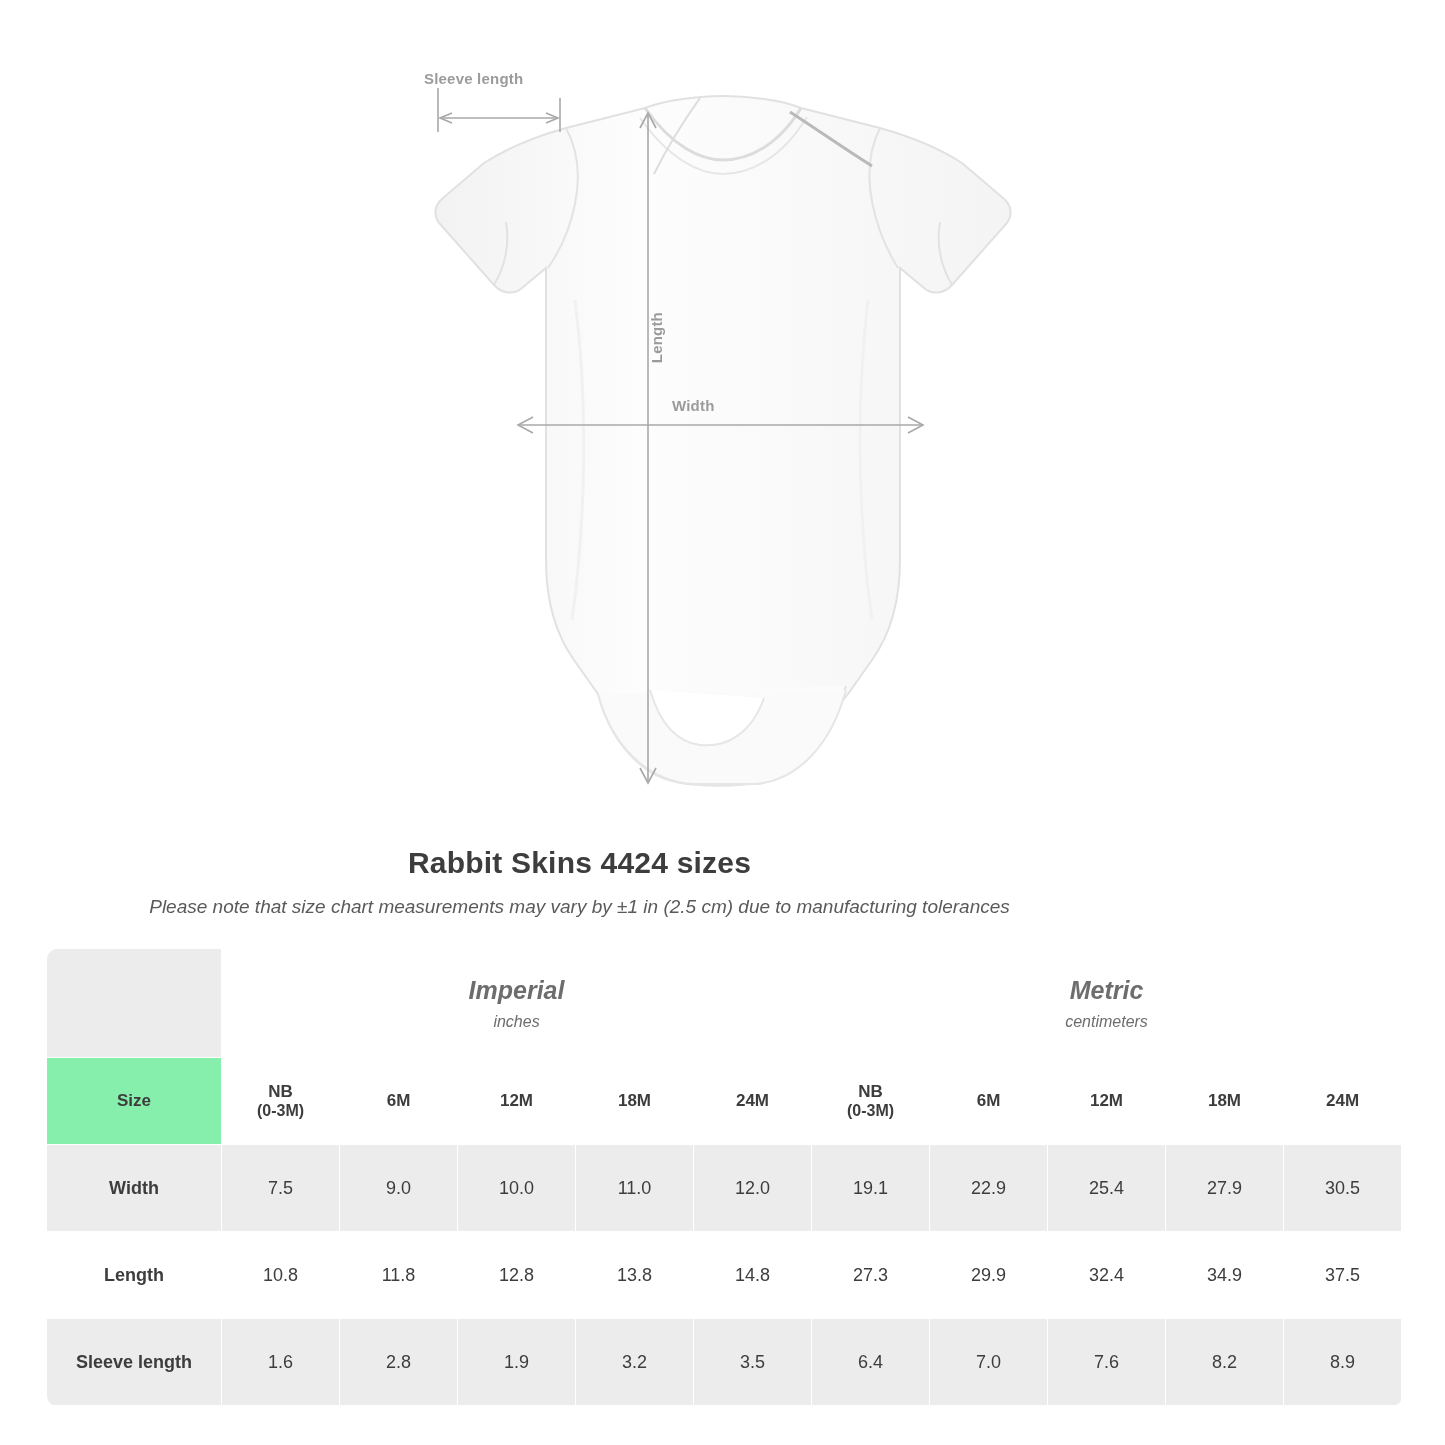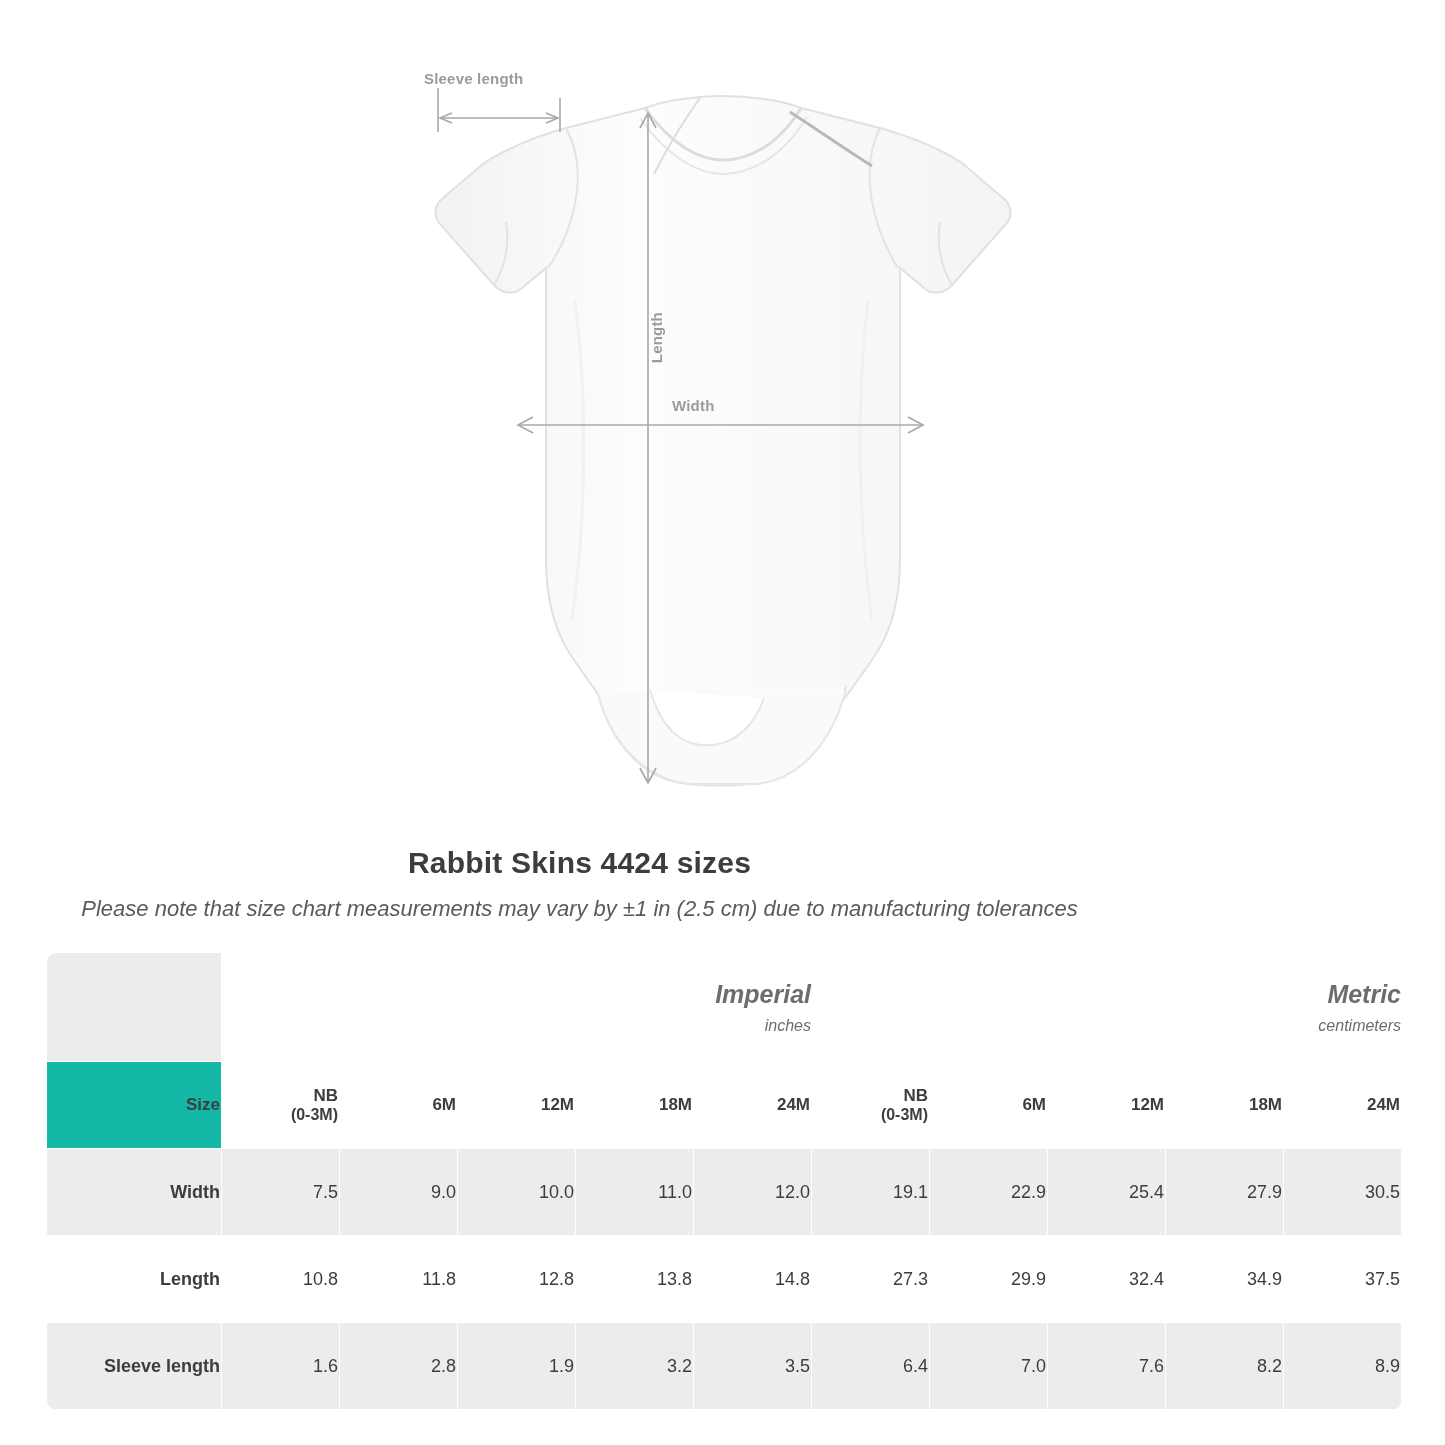--- a/index.html
+++ b/index.html
@@ -60,39 +60,39 @@
     margin-top: 16px;
   }
   .chart-title {
     font-size: 30px;
     font-weight: bold;
     color: #3d3d3d;
     margin: 0;
     letter-spacing: 0.2px;
   }
   .chart-note {
-    font-size: 22px;
+    font-size: 19px;
     font-style: italic;
     color: #5a5a5a;
     margin-top: 16px;
   }
 
   
   .table-wrap {
     margin: 30px 46px 0 46px;
   }
   table.size-table {
     width: 1353px;
     border-collapse: collapse;
     table-layout: fixed;
   }
   table.size-table td,
   table.size-table th {
     border: 1px solid #ffffff;
-    text-align: right;
+    text-align: center;
     vertical-align: middle;
     font-size: 17px;
     color: #3d3d3d;
     background: #ffffff;
     margin-left: 21px;
   }
   .unitrow td {
     background: #ececec;
     height: 108px;
     padding: 0;
@@ -112,21 +112,21 @@
   .unitrow td.corner {
     background: #ececec;
   }
   .headrow td {
     height: 84px;
     font-weight: bold;
     font-size: 17px;
     background: #ffffff;
   }
   .headrow td.rowlabel {
-    background: #14b8a6;
+    background: #86efac;
   }
   .sub {
     display: block;
     font-weight: bold;
     font-size: 16px;
   }
   tr.datarow td {
     height: 84px;
     font-size: 18px;
   }

